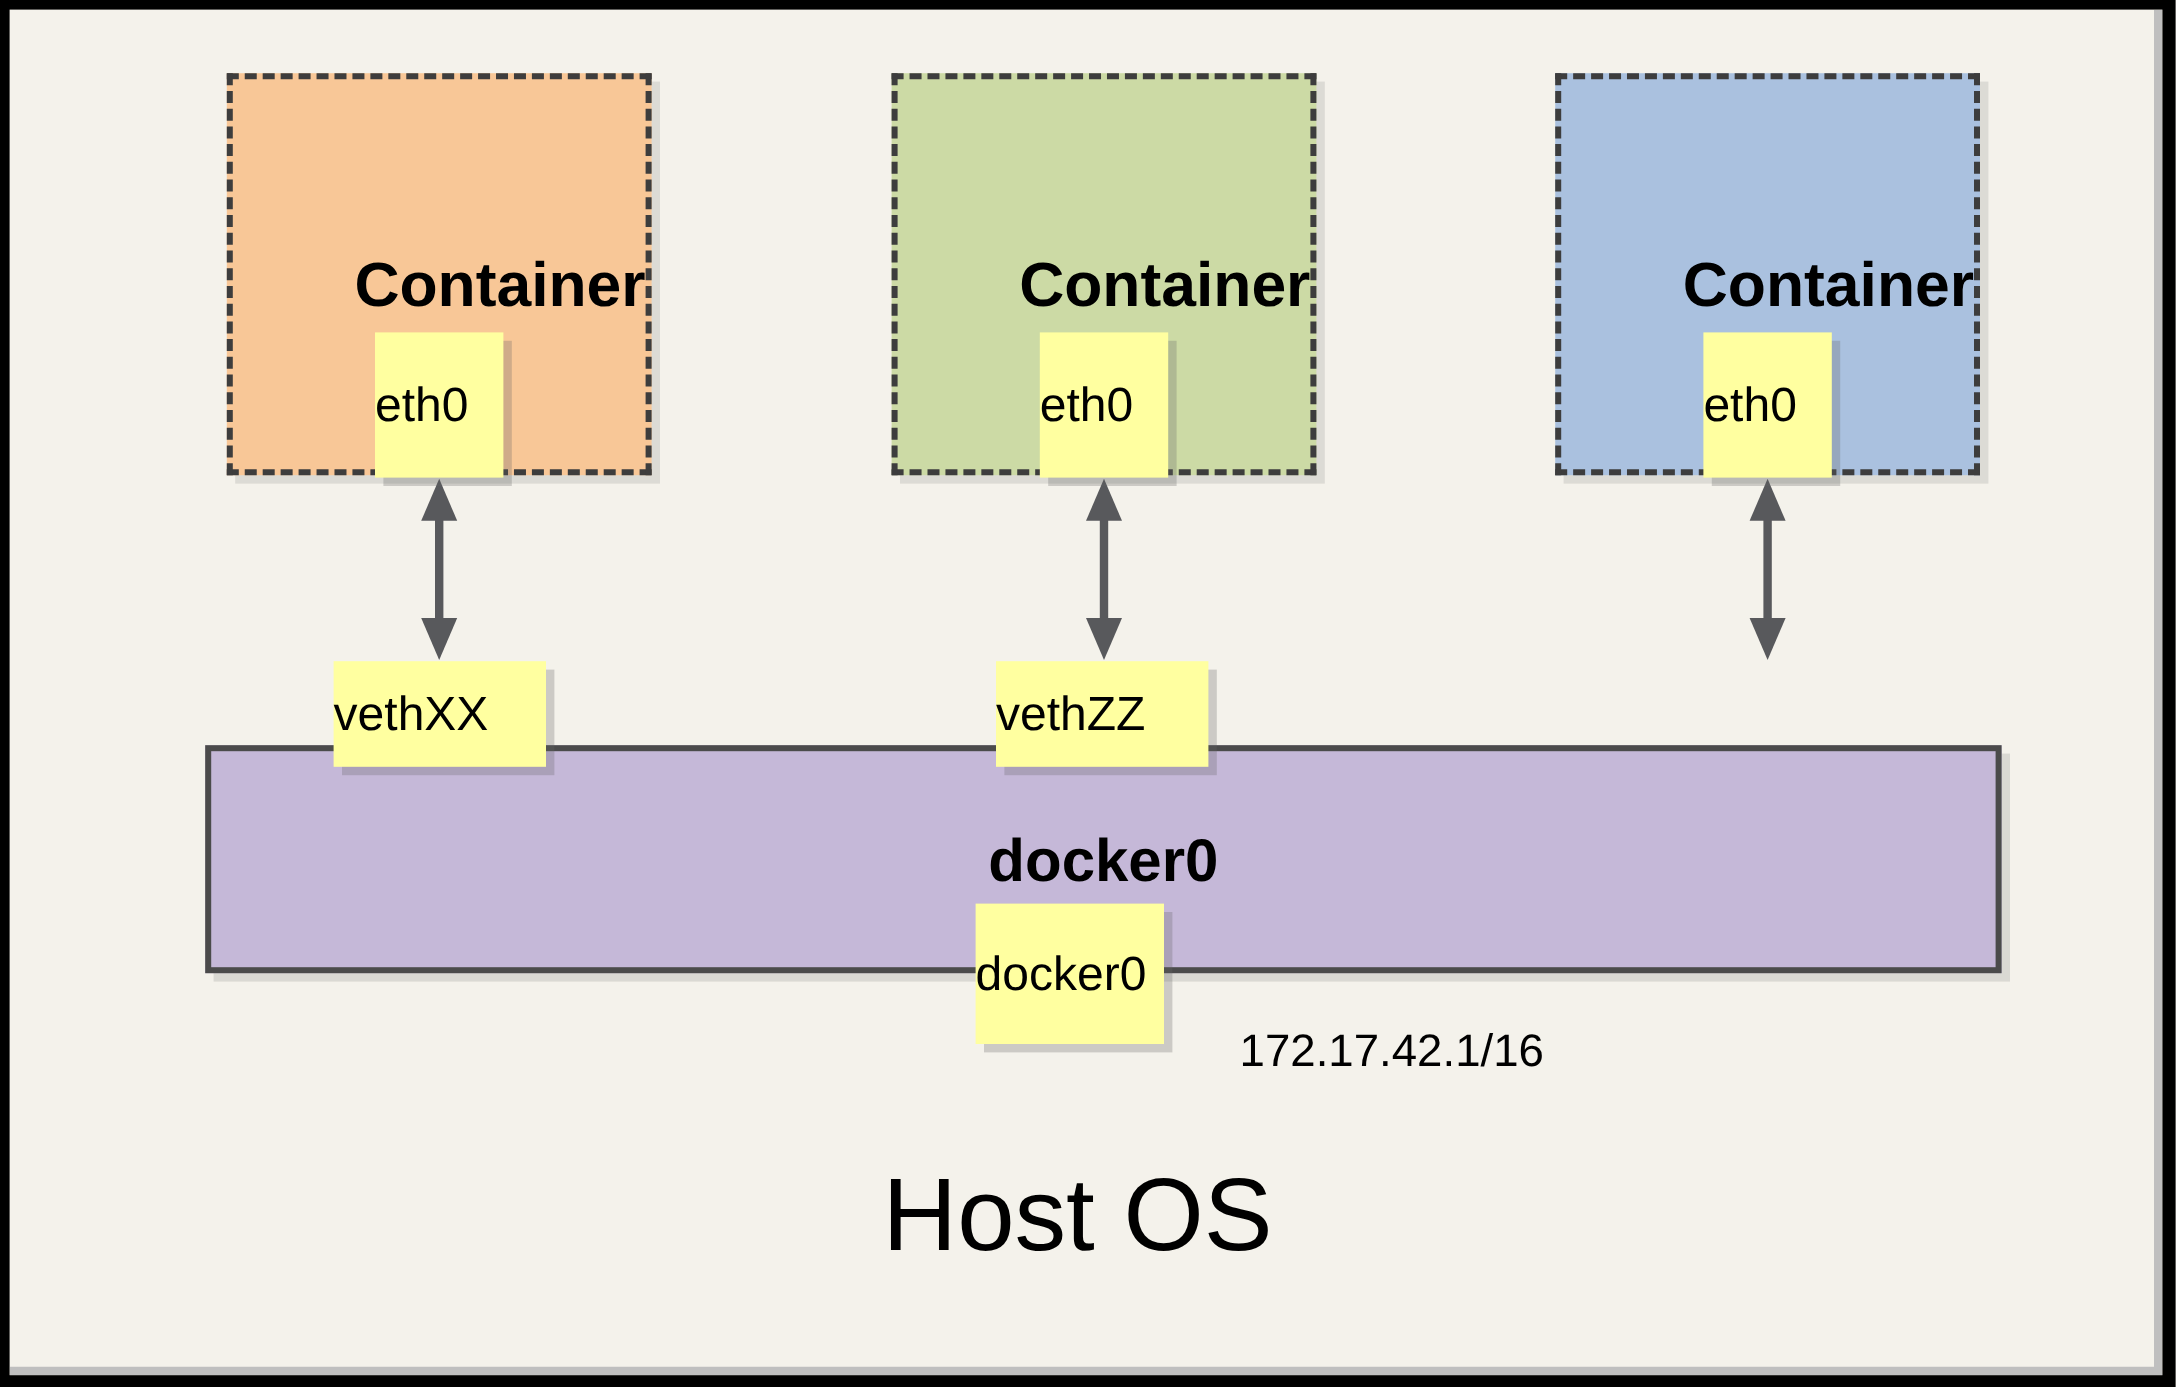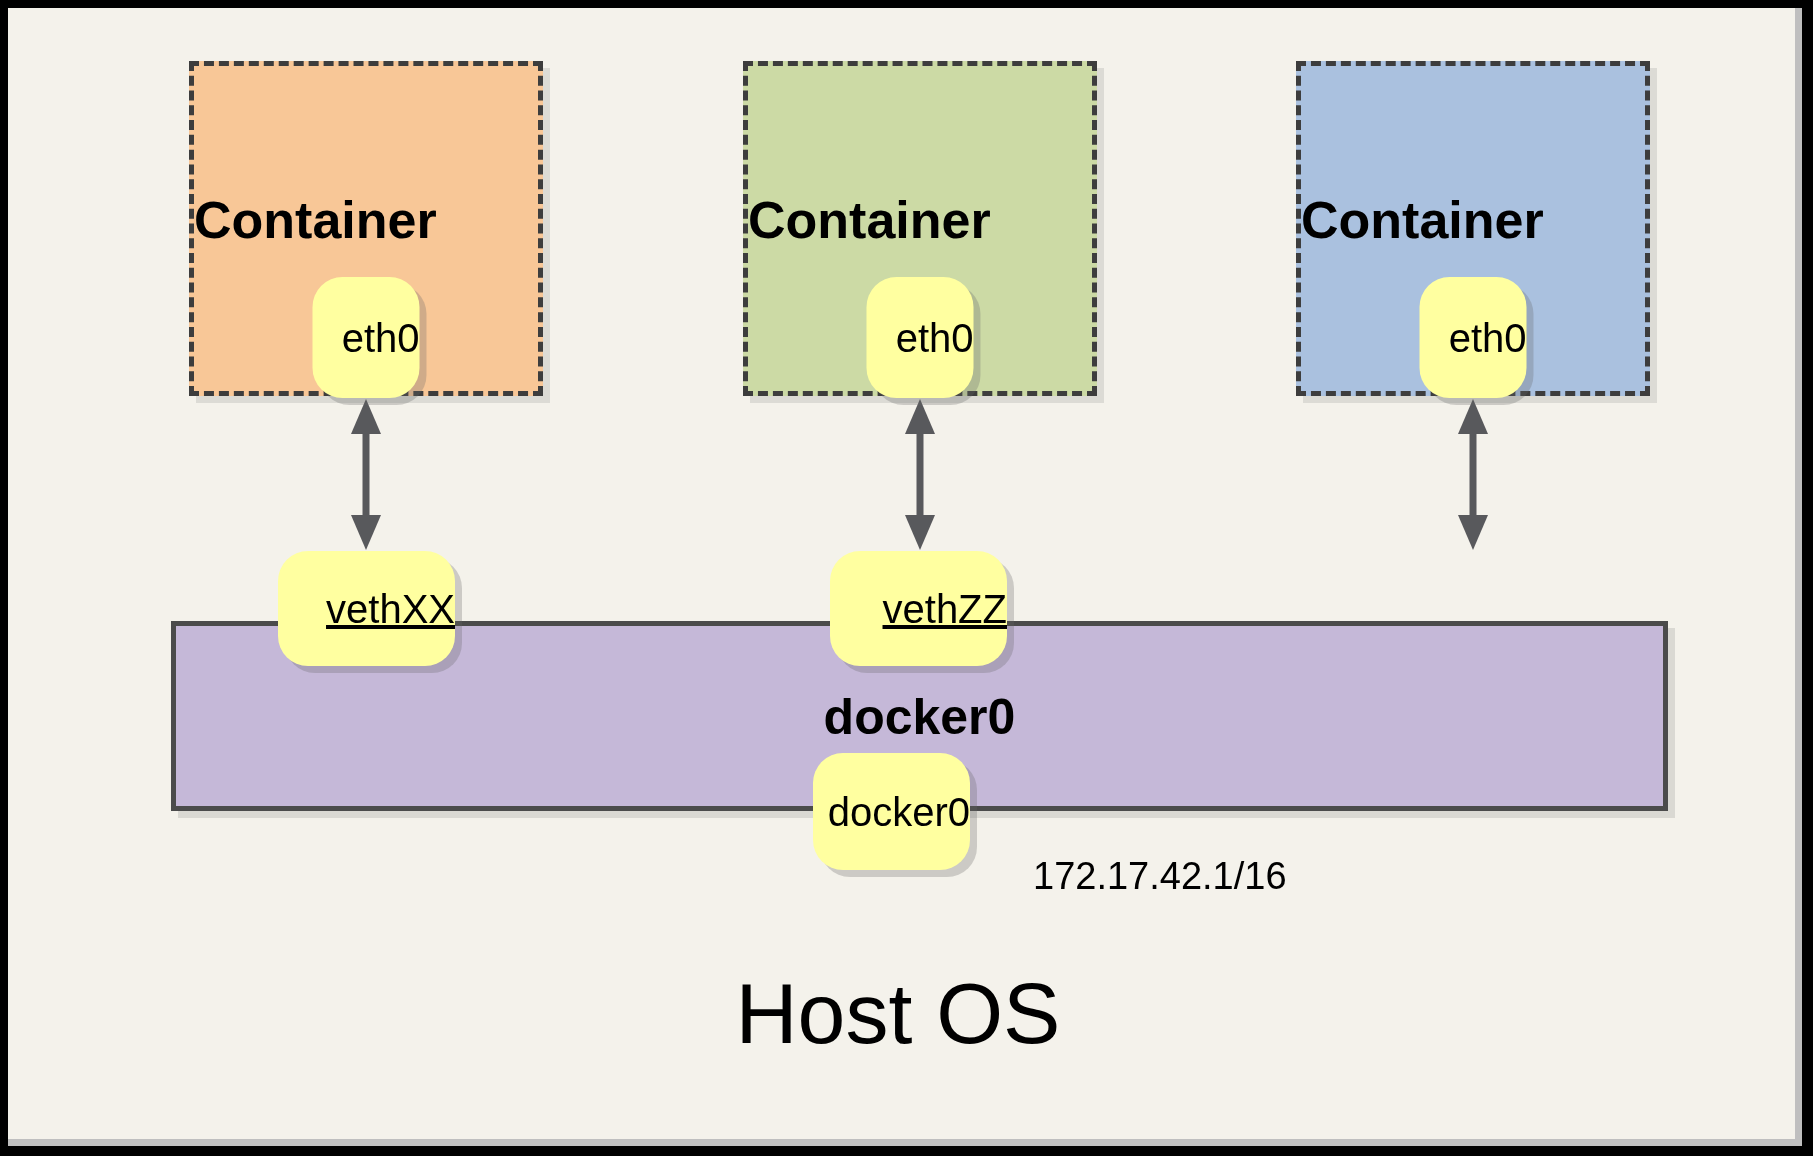--- a/index.html
+++ b/index.html
@@ -23,58 +23,56 @@
     border: 5px dashed #3D3D3D;
     box-sizing: border-box;
     box-shadow: 7px 7px 0 rgba(90,90,90,0.15);
     z-index: 2;
   }
   .container-box.pos-1 { left: 181px; }
   .container-box.pos-2 { left: 735px; }
   .container-box.pos-3 { left: 1288px; }
   .container-title {
     position: absolute;
-    left: 0; right: 0; top: 128px;
-    text-align: left;
+    left: 0; right: 0; top: 146px;
+    text-align: right;
     font-size: 52px;
     font-weight: bold;
     line-height: 1;
   }
   .note {
     background: #FFFFA0;
     box-shadow: 7px 7px 0 rgba(99,99,99,0.28);
     display: flex;
     align-items: center;
-    justify-content: flex-end;
+    justify-content: flex-start;
     font-size: 40px;
     line-height: 1;
-    border-radius: 30px;
   }
   .eth-note {
     position: absolute;
     left: 50%; transform: translateX(-50%);
     top: 211px;
     width: 107px; height: 121px;
     z-index: 3;
   }
   .arrow {
     position: absolute;
     top: 390px;
     width: 40px; height: 153px;
     z-index: 1;
   }
   .arrow.pos-1 { left: 338px; }
   .arrow.pos-2 { left: 892px; }
   .arrow.pos-3 { left: 1445px; }
   .veth-note {
     position: absolute;
     top: 543px;
-    width: 177px; height: 115px;
+    width: 177px; height: 88px;
     z-index: 3;
-    text-decoration: underline;
   }
   .veth-note.pos-1 { left: 270px; }
   .veth-note.pos-2 { left: 822px; }
   .veth-note.pos-3 { left: 1375px; }
   .bridge {
     position: absolute;
     left: 163px; top: 613px;
     width: 1497px; height: 190px;
     border: 5px solid #4B4B4B;
     box-sizing: border-box;

